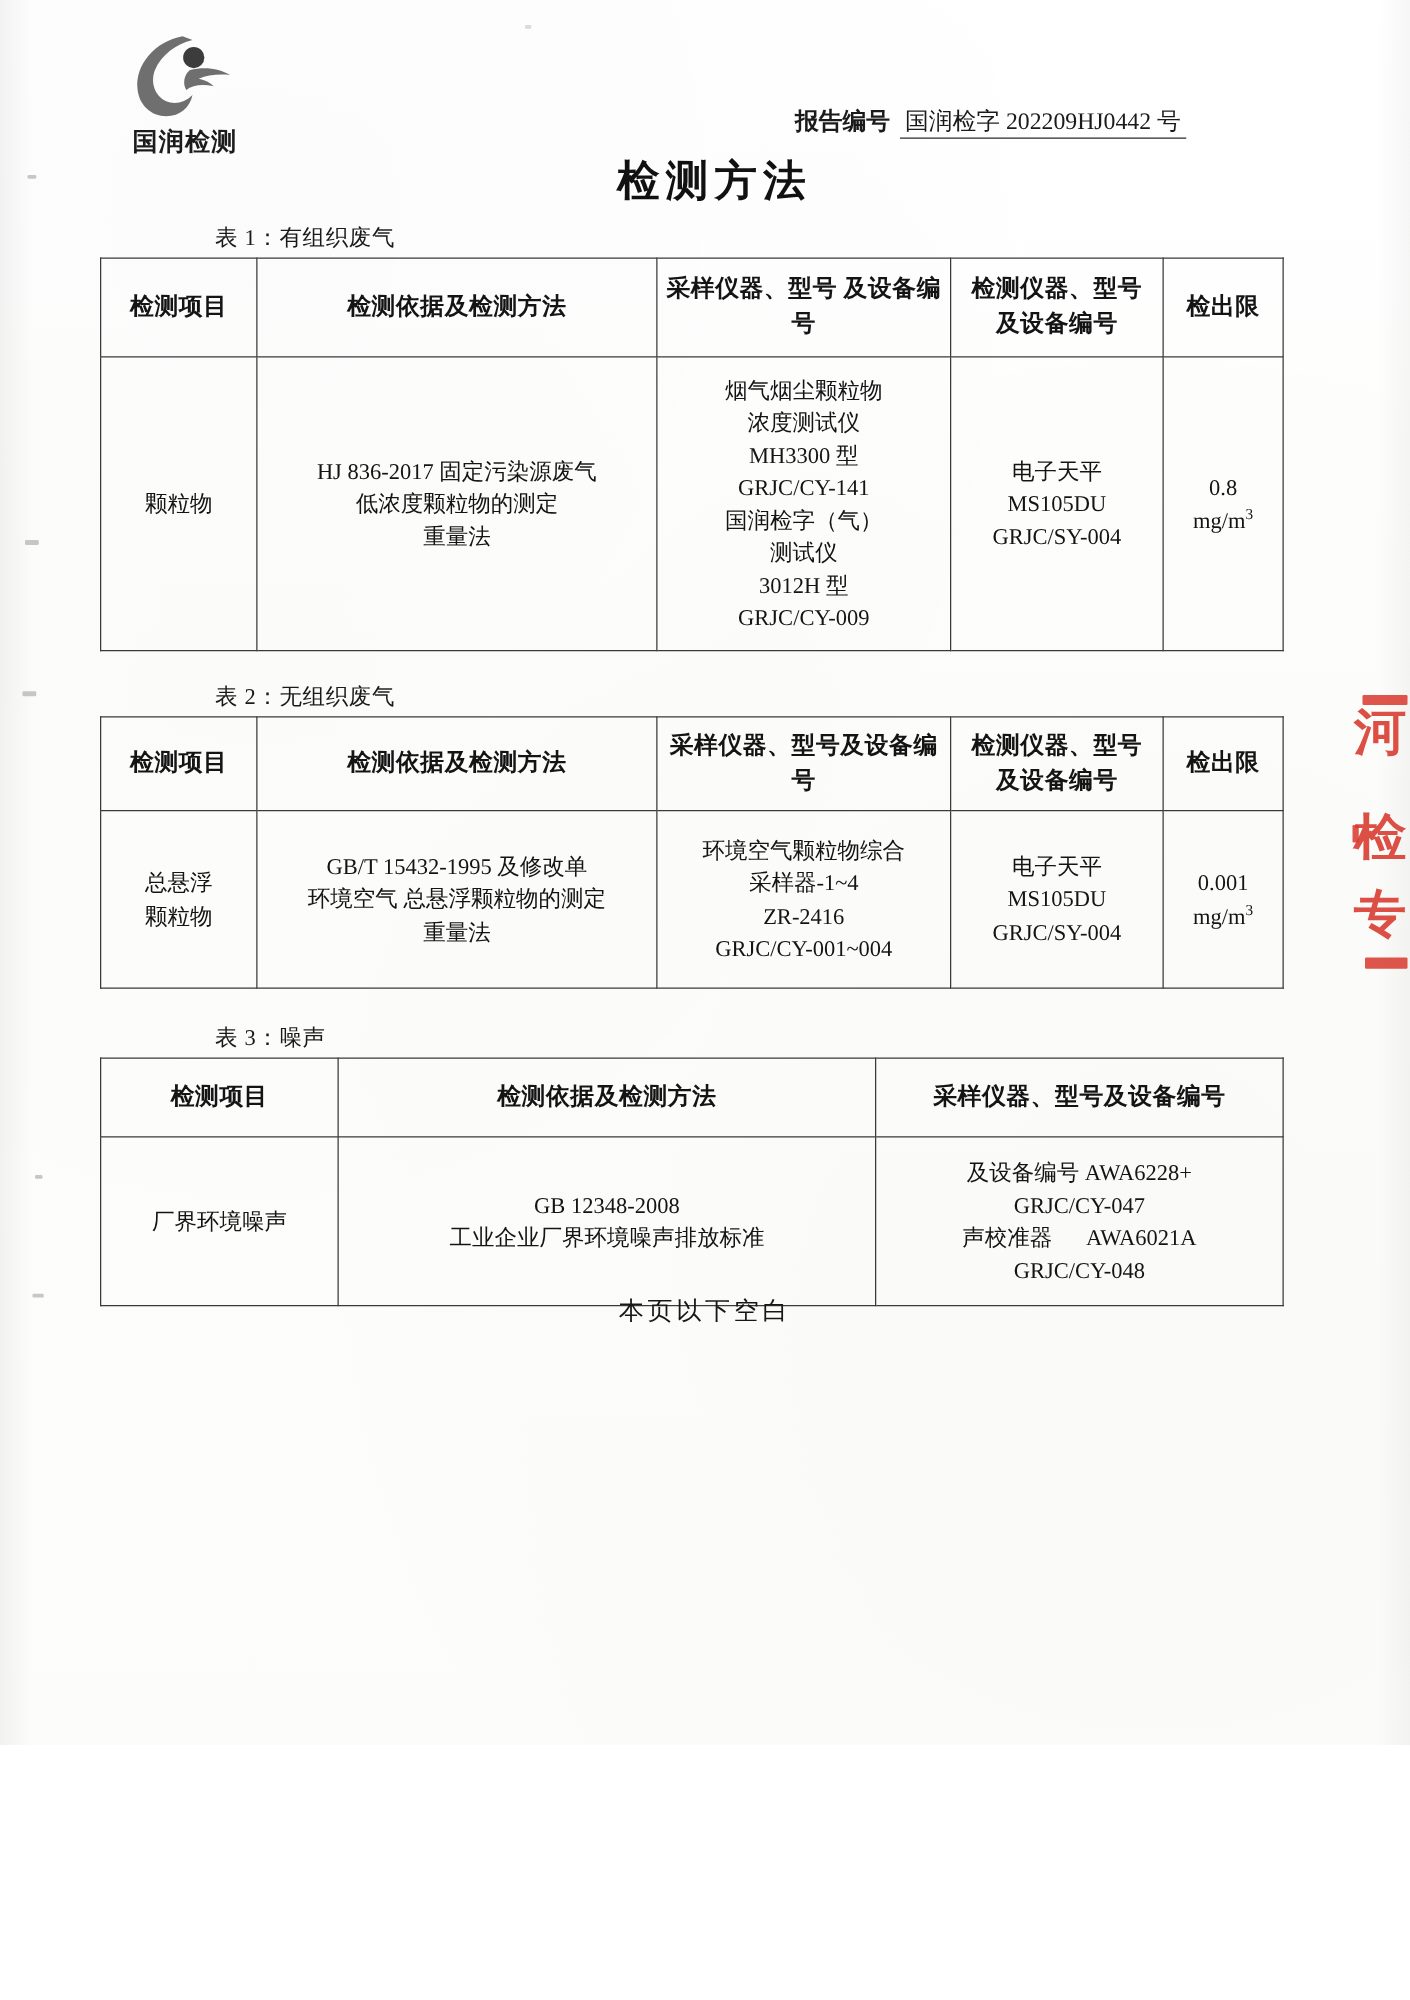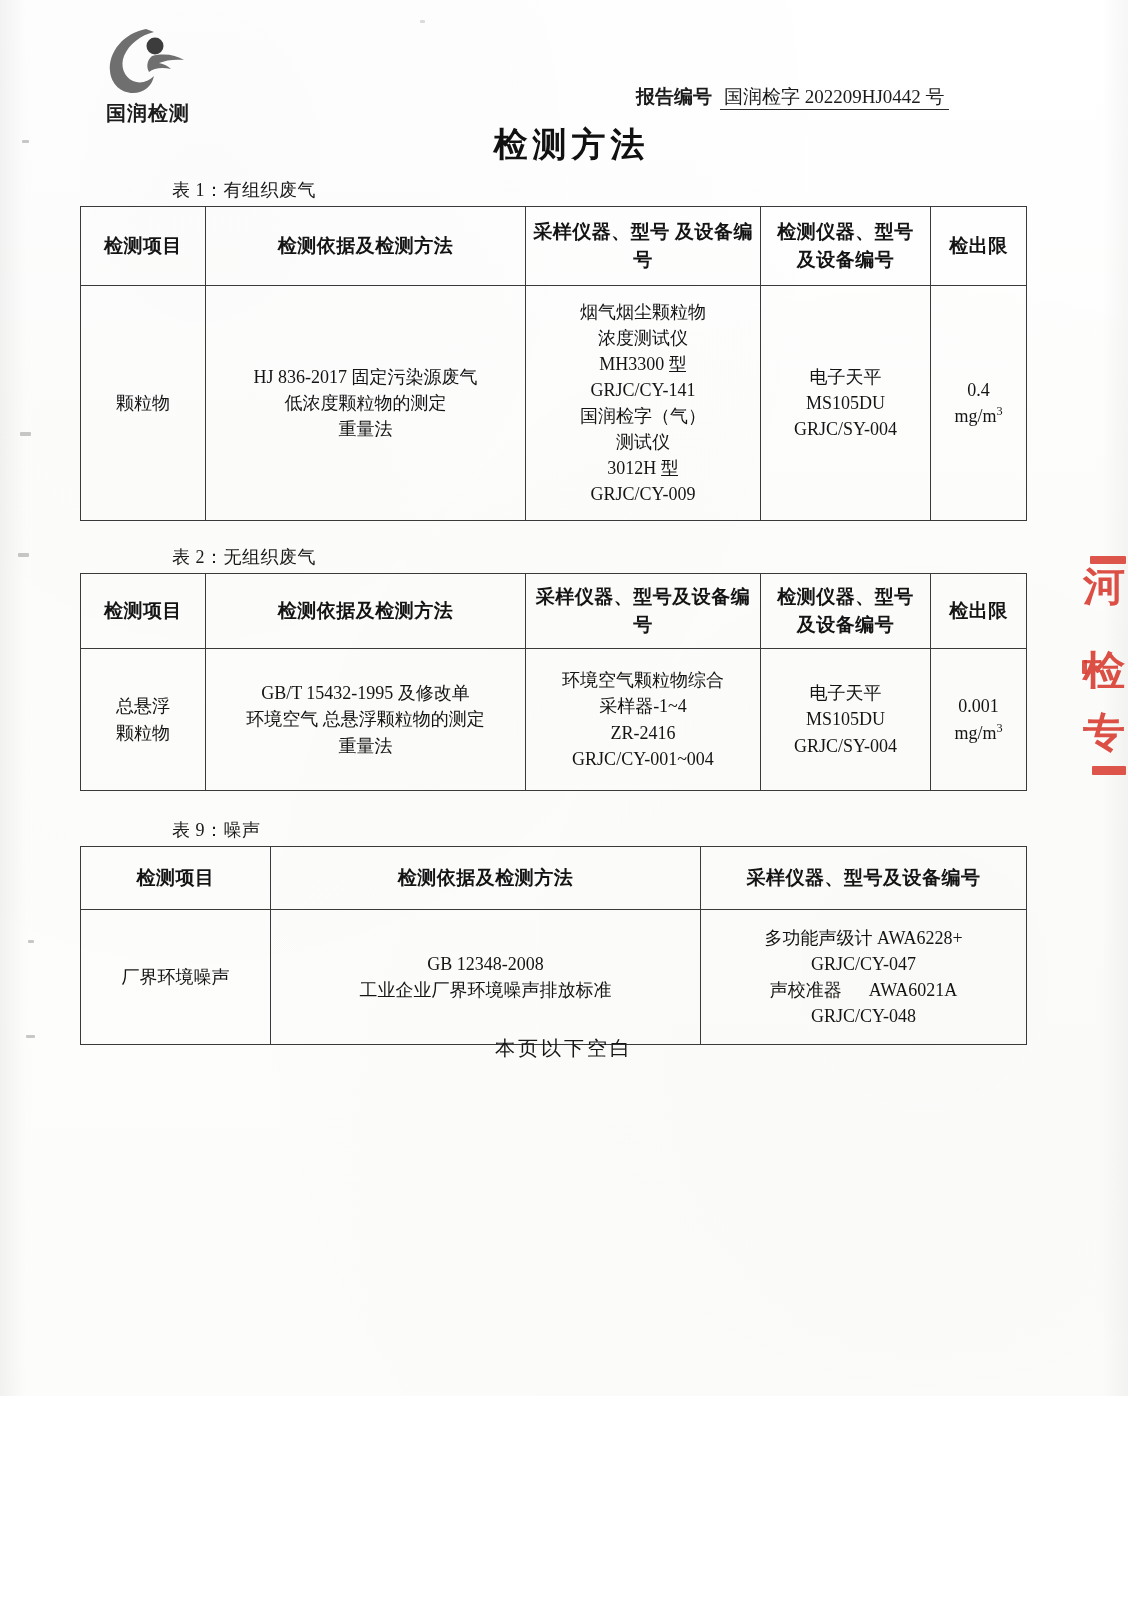--- a/index.html
+++ b/index.html
@@ -257,21 +257,21 @@
           <span class="ln">测试仪</span>
           <span class="ln">3012H 型</span>
           <span class="ln">GRJC/CY-009</span>
         </td>
         <td>
           <span class="ln">电子天平</span>
           <span class="ln">MS105DU</span>
           <span class="ln">GRJC/SY-004</span>
         </td>
         <td>
-          <span class="ln">0.4</span>
+          <span class="ln">0.8</span>
           <span class="ln"><span>mg/m</span><sup>3</sup></span>
         </td>
       </tr>
     </tbody>
   </table>
 
   <div class="table-caption" style="left:172px; top:545px;">表 2：无组织废气</div>
 
   <table class="rpt" style="left:80px; top:573px; width:946px;">
     <colgroup>
@@ -319,21 +319,21 @@
           <span class="ln">GRJC/SY-004</span>
         </td>
         <td>
           <span class="ln">0.001</span>
           <span class="ln"><span>mg/m</span><sup>3</sup></span>
         </td>
       </tr>
     </tbody>
   </table>
 
-  <div class="table-caption" style="left:172px; top:818px;">表 9：噪声</div>
+  <div class="table-caption" style="left:172px; top:818px;">表 3：噪声</div>
 
   <table class="rpt" style="left:80px; top:846px; width:946px;">
     <colgroup>
       <col style="width:190px">
       <col style="width:430px">
       <col style="width:326px">
     </colgroup>
     <thead>
       <tr>
         <th style="height:54px;">检测项目</th>
@@ -342,21 +342,21 @@
       </tr>
     </thead>
     <tbody>
       <tr>
         <td style="height:126px;">厂界环境噪声</td>
         <td>
           <span class="ln">GB 12348-2008</span>
           <span class="ln">工业企业厂界环境噪声排放标准</span>
         </td>
         <td>
-          <span class="ln">多功能声级计 AWA6228+</span>
+          <span class="ln">及设备编号 AWA6228+</span>
           <span class="ln">GRJC/CY-047</span>
           <span class="ln" style="white-space:pre;">声校准器      AWA6021A</span>
           <span class="ln">GRJC/CY-048</span>
         </td>
       </tr>
     </tbody>
   </table>
 
   <div class="blank-note">本页以下空白</div>
   <div class="page-footer">第 2 页 共 8 页</div>

